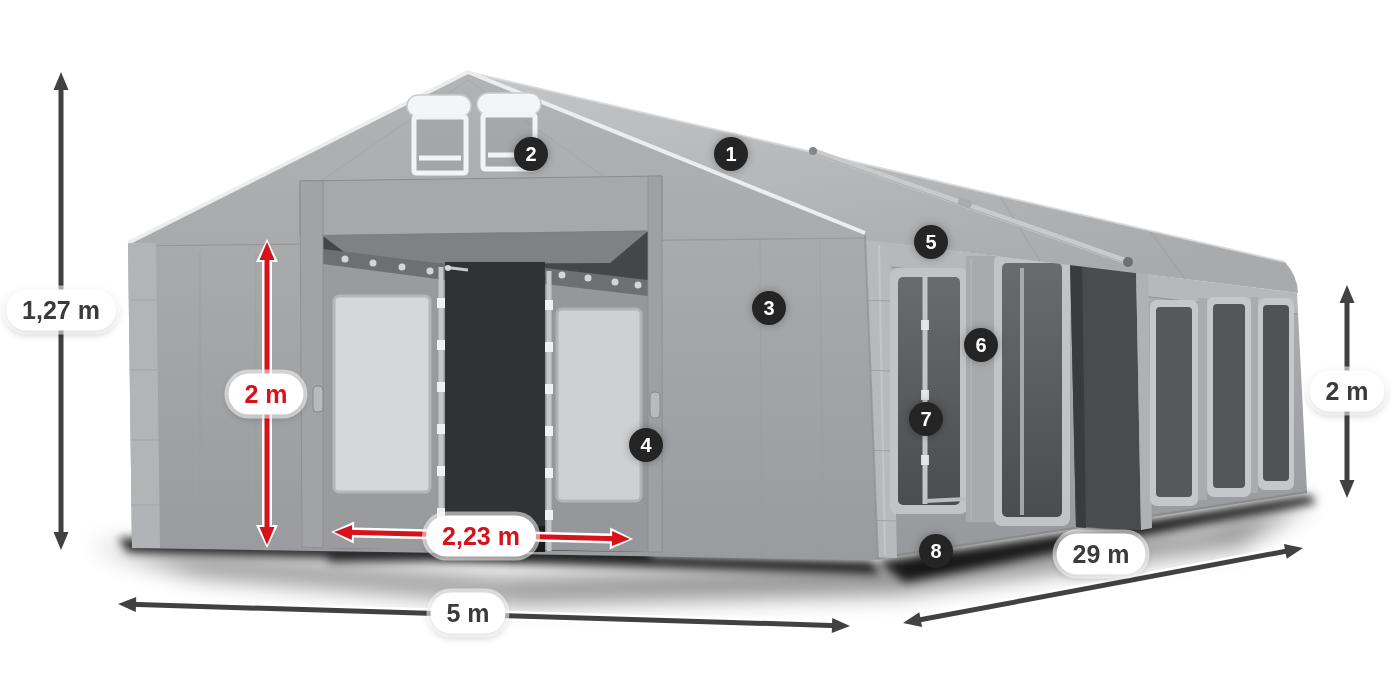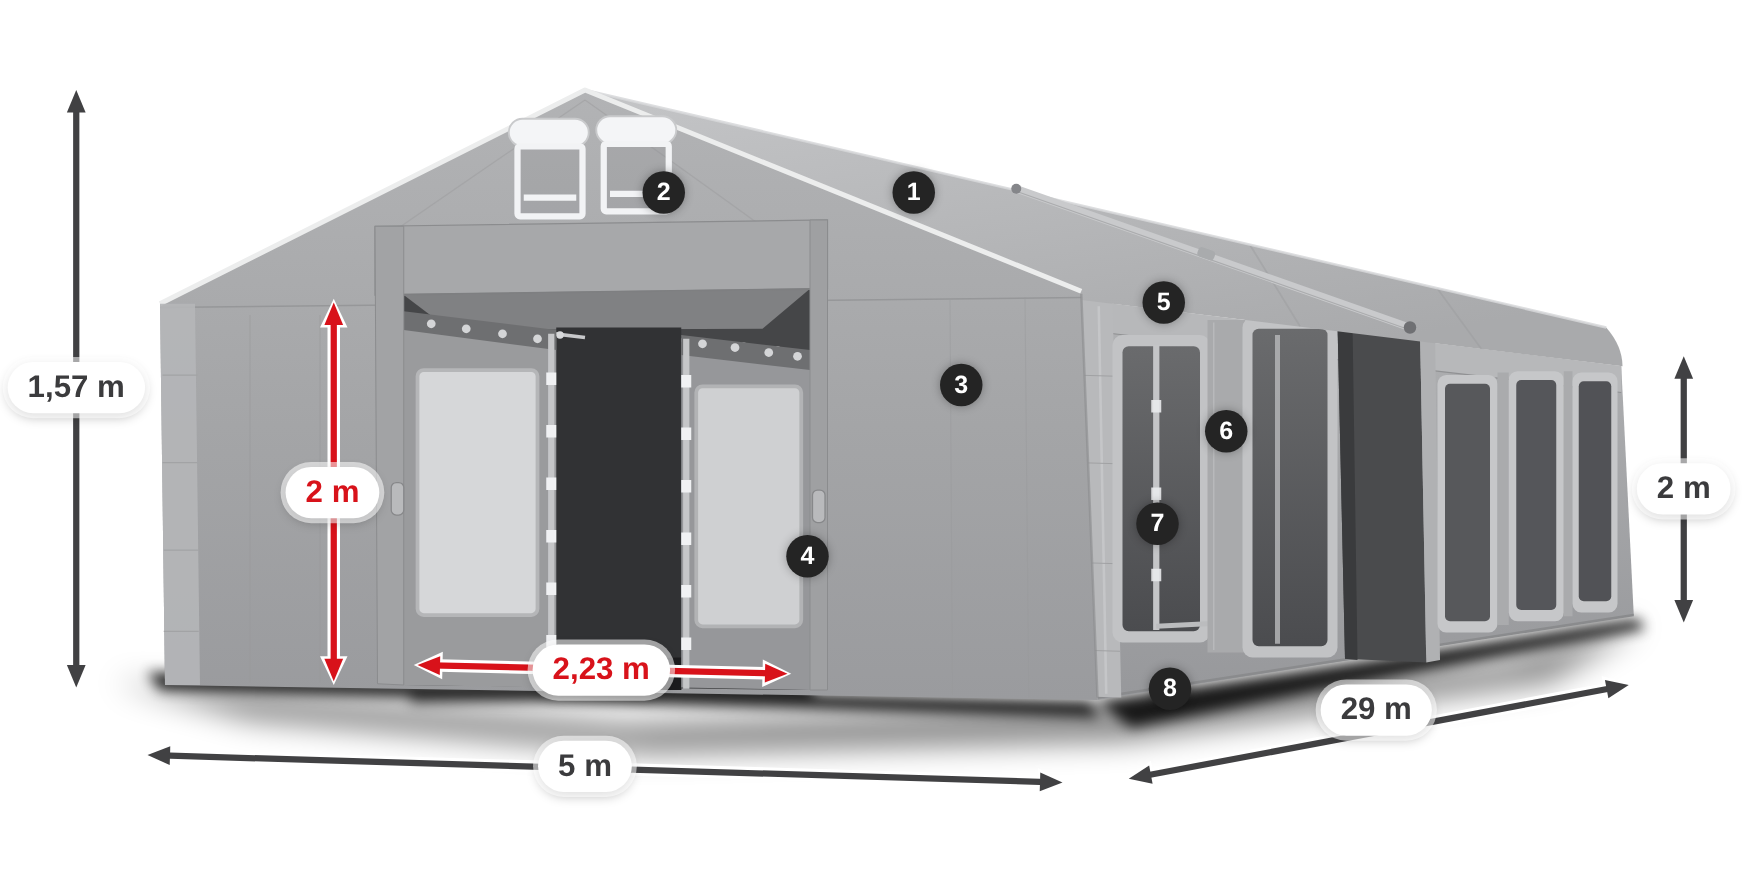--- a/index.html
+++ b/index.html
@@ -260,25 +260,25 @@
         <line x1="1347" y1="295" x2="1347" y2="488" stroke="#ffffff" stroke-width="10"></line>
         <polygon points="1347,282 1336,305 1358,305" fill="#ffffff"></polygon>
         <polygon points="1347,501 1336,478 1358,478" fill="#ffffff"></polygon>
         <line x1="1347" y1="297" x2="1347" y2="486" stroke="#414143" stroke-width="5"></line>
         <polygon points="1347,285 1339.5,303 1354.5,303" fill="#414143"></polygon>
         <polygon points="1347,498 1339.5,480 1354.5,480" fill="#414143"></polygon>
       </g>
     </svg>
 
   <div class="layer">
-      <div class="pill" style="left: 61px; top: 310px;">1,57 m</div>
+      <div class="pill" style="left: 61px; top: 310px;">1,27 m</div>
       <div class="pill red" style="left: 266px; top: 394px;">2 m</div>
       <div class="pill red" style="left: 481px; top: 536px;">2,23 m</div>
       <div class="pill" style="left: 468px; top: 613px;">5 m</div>
-      <div class="pill" style="left: 1101px; top: 568px;">29 m</div>
+      <div class="pill" style="left: 1101px; top: 554px;">29 m</div>
       <div class="pill" style="left: 1347px; top: 391px;">2 m</div>
     </div>
 
   <div class="layer">
       <div class="marker" style="left: 731px; top: 154px;">1</div>
       <div class="marker" style="left: 531px; top: 154px;">2</div>
       <div class="marker" style="left: 769px; top: 308px;">3</div>
       <div class="marker" style="left: 646px; top: 445px;">4</div>
       <div class="marker" style="left: 931px; top: 242px;">5</div>
       <div class="marker" style="left: 981px; top: 345px;">6</div>

